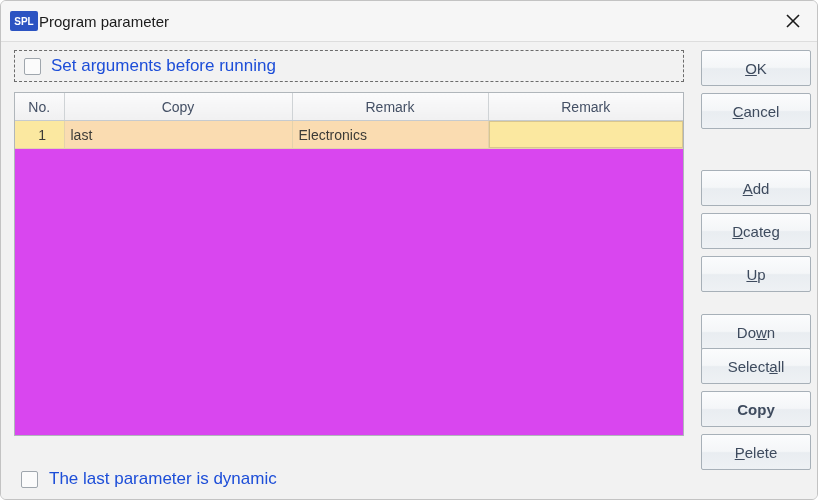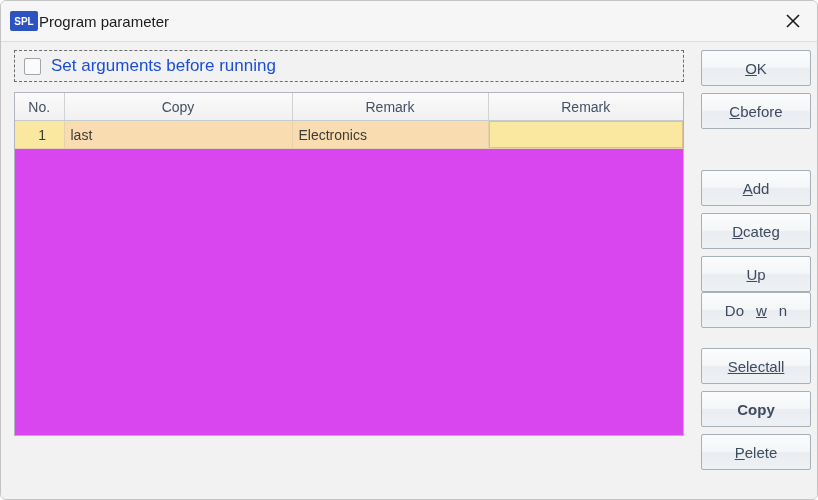--- a/index.html
+++ b/index.html
@@ -247,56 +247,60 @@
           <tr>
             <td class="col-no">1</td>
             <td class="col-name">last</td>
             <td class="col-value">Electronics</td>
             <td class="col-remark"></td>
           </tr>
         </tbody>
       </table>
     </div>
 
+    <div class="bottom-check">
+      <div class="cbox"></div>
+      <div class="check-label">The last parameter is dynamic</div>
+    </div>
   </div>
 
   <div class="right-pane">
     <button class="btn" style="top:8px;">
       <span></span>
         <u>O</u>
         <span>K</span>
     </button>
     <button class="btn" style="top:51px;">
       <span></span>
         <u>C</u>
-        <span>before</span>
+        <span>ancel</span>
     </button>
 
     <button class="btn" style="top:128px;">
       <span></span>
         <u>A</u>
         <span>dd</span>
     </button>
     <button class="btn" style="top:171px;">
       <span></span>
         <u>D</u>
         <span>categ</span>
     </button>
     <button class="btn" style="top:214px;">
       <span></span>
         <u>U</u>
         <span>p</span>
     </button>
-    <button class="btn" style="top:250px;gap:12px;">
+    <button class="btn" style="top:272px;">
       <span>Do</span>
         <u>w</u>
         <span>n</span>
     </button>
 
-    <button class="btn" style="top:306px;text-decoration:underline;">
+    <button class="btn" style="top:306px;">
       <span>Select </span>
         <u>a</u>
         <span>ll</span>
     </button>
     <button class="btn" style="top:349px;font-weight:bold;">
       <span>Copy</span>
         <u></u>
         <span></span>
     </button>
     <button class="btn" style="top:392px;">

